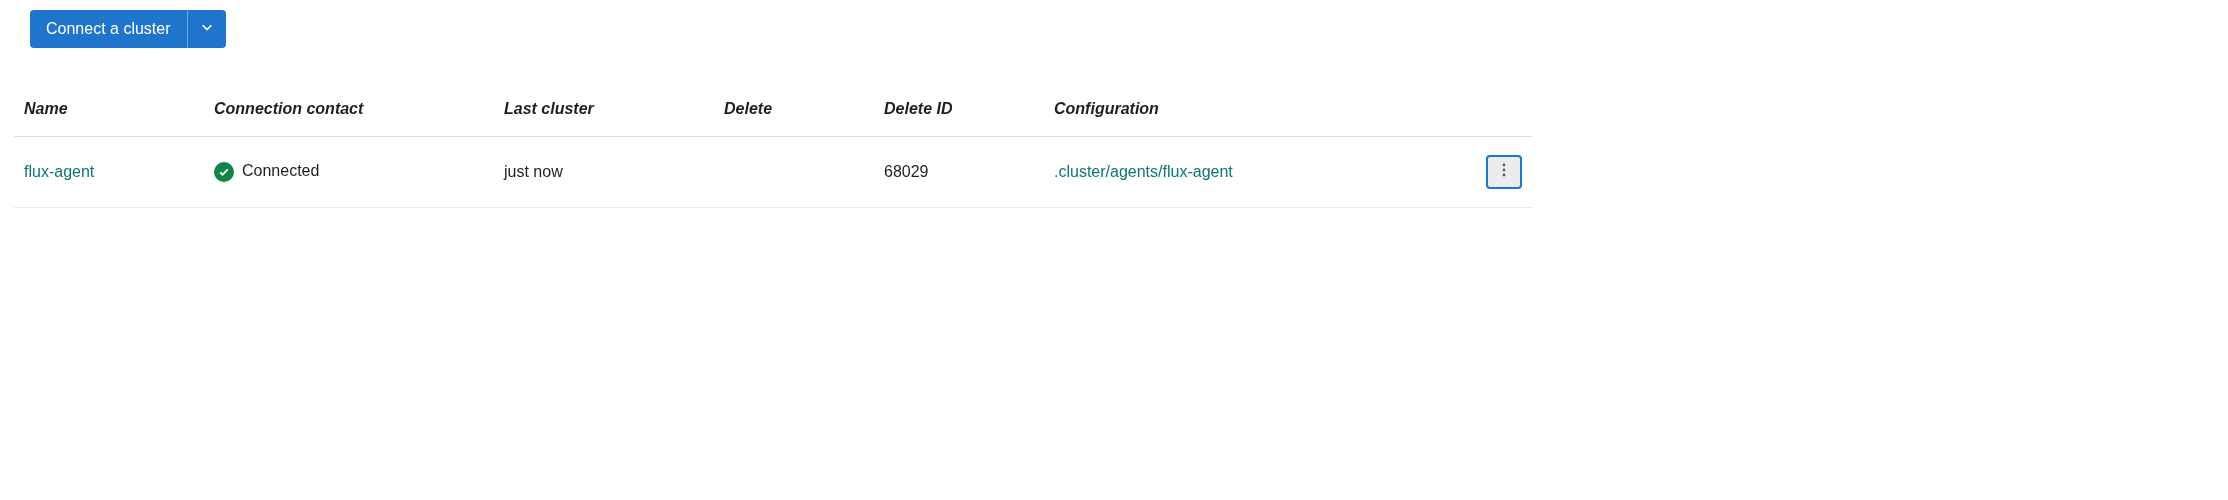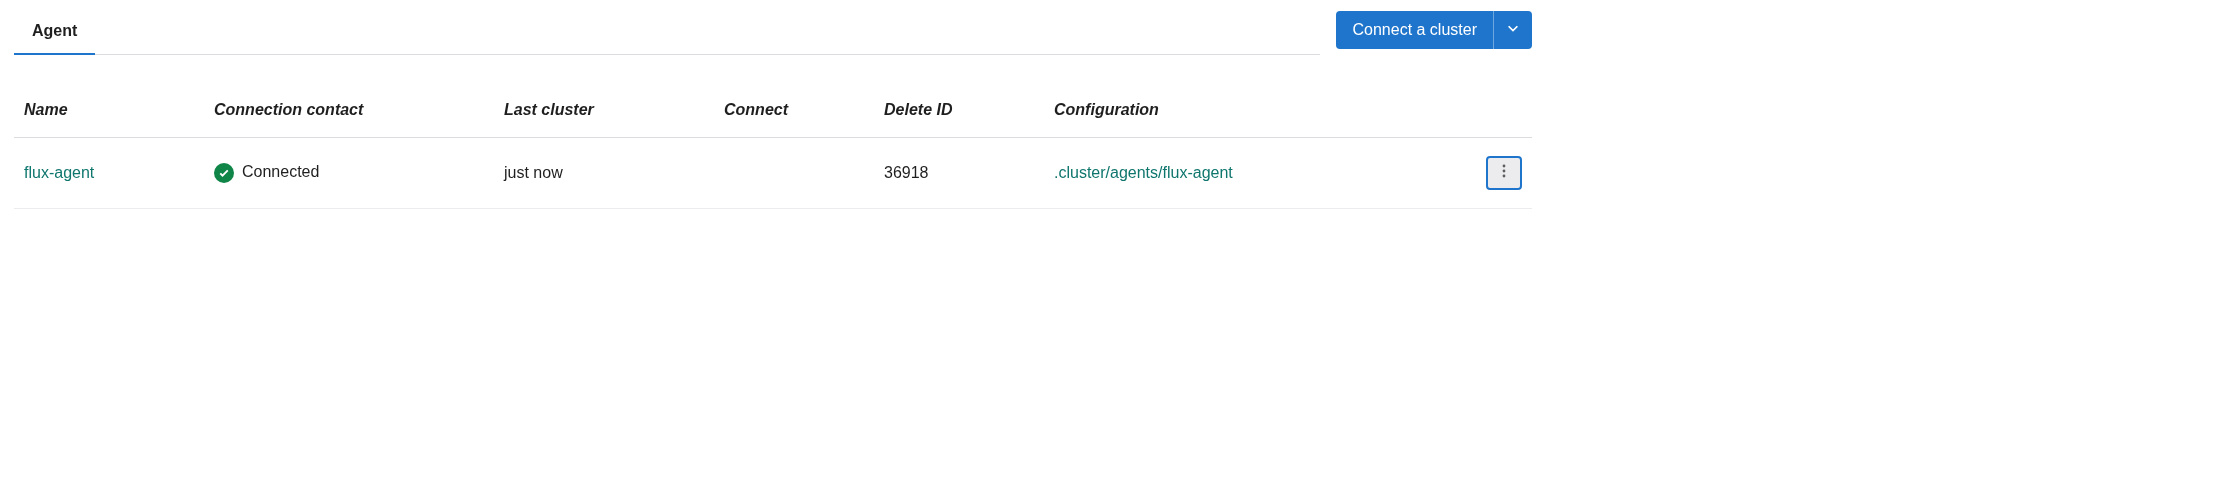--- a/index.html
+++ b/index.html
@@ -124,62 +124,59 @@
     }
     .dropdown-item.hovered { background:#ececef; }
     .dropdown-item.danger { color:#dd2b0e; }
   </style>
 </head>
 <body>
 
 <div class="container">
 
   <div class="top-row">
-    <div class="tabs">
-      <div class="tab active">Agent</div>
-    </div>
     <div class="btn-group">
       <button class="btn main">Connect a cluster</button>
       <button class="btn chevron">
         <span>
           <svg viewBox="0 0 16 16" width="14" height="14" fill="none" stroke="#fff" stroke-width="2">
               <path d="M3 6l5 5 5-5"></path>
             </svg>
         </span>
       </button>
     </div>
   </div>
 
   <table class="table">
     <thead>
       <tr>
         <th class="col-name">Name</th>
         <th class="col-status">Connection contact</th>
         <th class="col-contact">Last cluster</th>
-        <th class="col-version">Connect</th>
+        <th class="col-version">Delete</th>
         <th class="col-agentid">Delete ID</th>
         <th class="col-config">Configuration</th>
         <th class="col-actions"></th>
       </tr>
     </thead>
     <tbody>
       <tr>
         <td>
           <a href="#" class="link">flux-agent</a>
         </td>
         <td>
           <span class="status-icon">
             <svg viewBox="0 0 16 16" fill="none" stroke="#fff" stroke-width="2.5">
                 <path d="M3 8.5l3 3 7-7"></path>
               </svg>
           </span><span>Connected</span>
         </td>
         <td>just now</td>
         <td></td>
-        <td>36918</td>
+        <td>68029</td>
         <td>
           <a href="#" class="link">.cluster/agents/flux-agent</a>
         </td>
         <td style="text-align:right;">
           <div class="kebab-btn">
             <span>
               <svg viewBox="0 0 16 16" width="16" height="16" fill="#5e5e5e">
                   <circle cx="8" cy="3" r="1.4"></circle>
                   <circle cx="8" cy="8" r="1.4"></circle>
                   <circle cx="8" cy="13" r="1.4"></circle>

